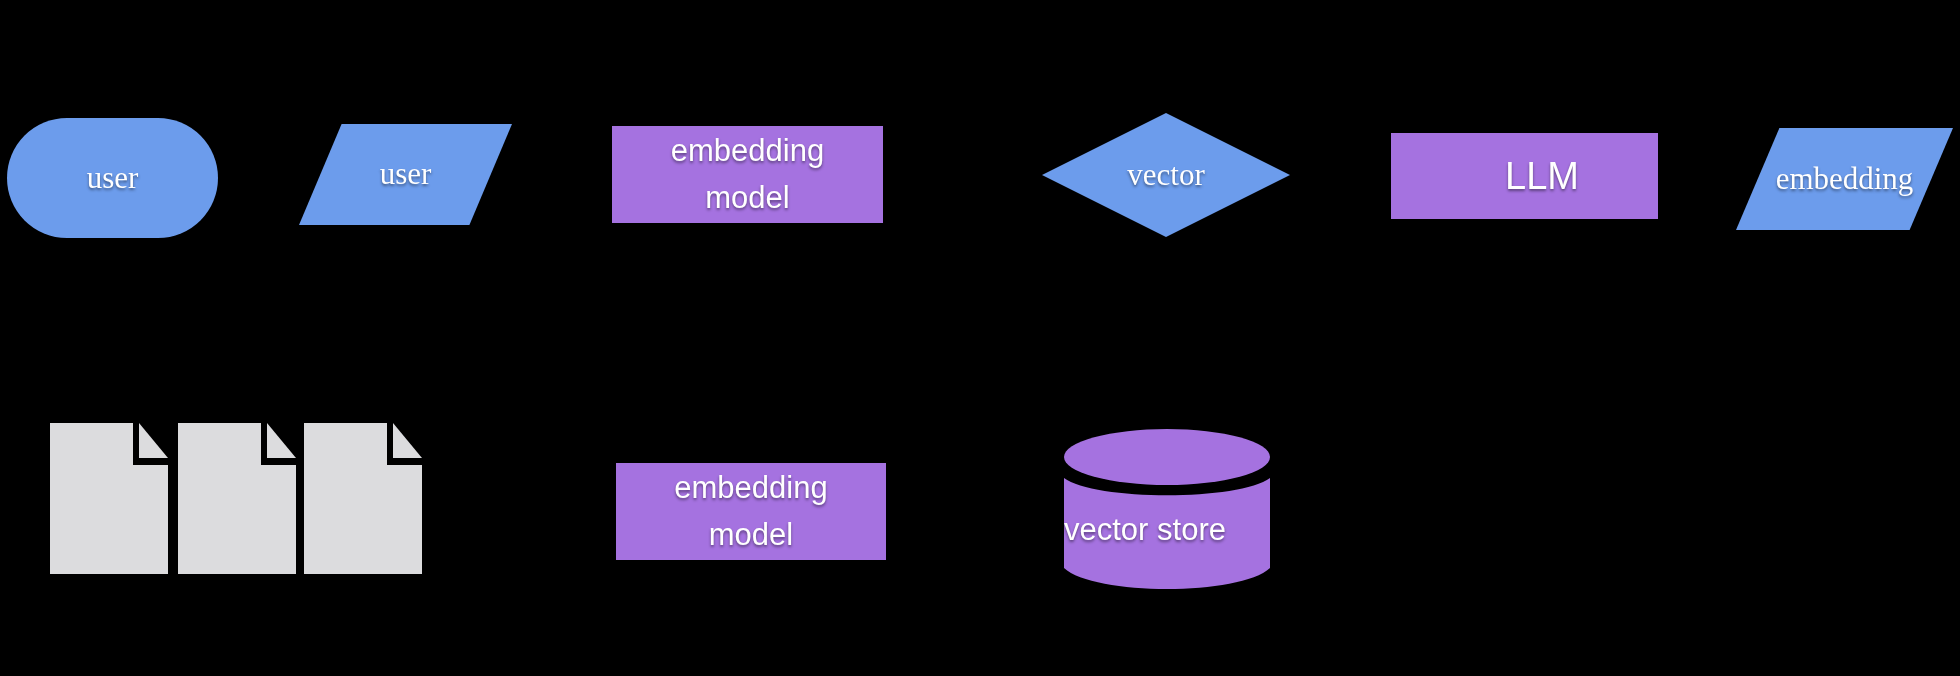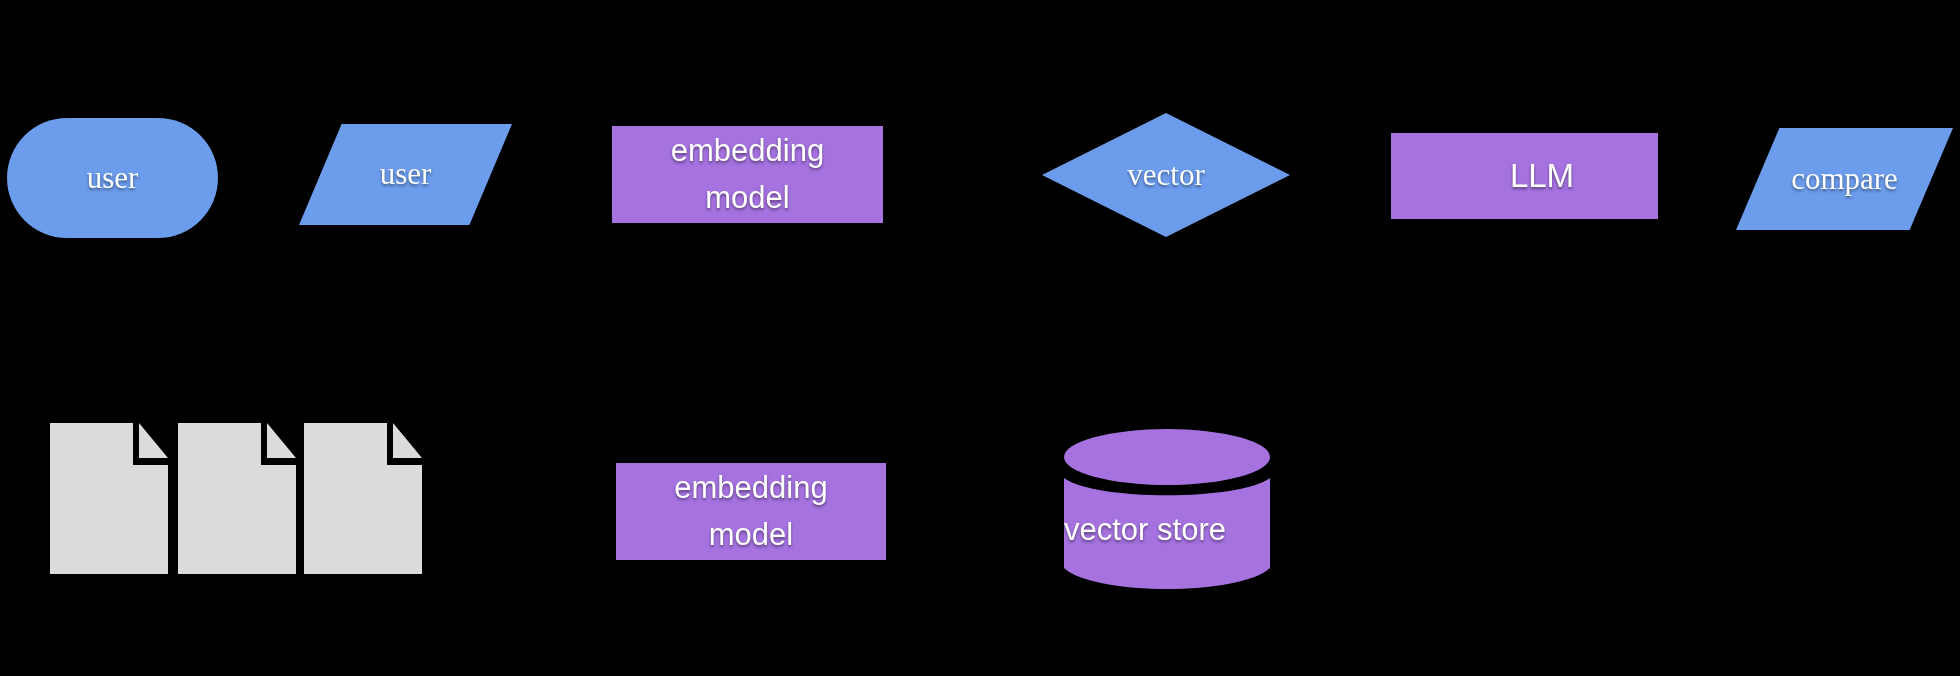--- a/index.html
+++ b/index.html
@@ -39,21 +39,21 @@
     clip-path: polygon(20% 0, 100% 0, 80% 100%, 0 100%);
   }
   .diamond {
     clip-path: polygon(50% 0, 100% 50%, 50% 100%, 0 50%);
   }
 
   .node-user            { left: 7px;    top: 118px; width: 211px; height: 120px; }
   .node-query           { left: 299px;  top: 124px; width: 213px; height: 101px; }
   .node-embedding-top   { left: 612px;  top: 126px; width: 271px; height: 97px;  }
   .node-compare         { left: 1042px; top: 113px; width: 248px; height: 124px; }
-  .node-llm             { left: 1391px; top: 133px; width: 267px; height: 86px; font-size: 33px; padding-left: 35px; }
+  .node-llm             { left: 1391px; top: 133px; width: 267px; height: 86px; font-size: 38px; padding-left: 35px; }
   .node-response        { left: 1736px; top: 128px; width: 217px; height: 102px; }
   .node-embedding-bottom{ left: 616px;  top: 463px; width: 270px; height: 97px;  }
 
   .two-line { display: inline-block; max-width: 195px; }
 
   .doc-icon { position: absolute; top: 423px; width: 118px; height: 151px; }
   .doc-1 { left: 50px; }
   .doc-2 { left: 178px; }
   .doc-3 { left: 304px; }
 
@@ -88,21 +88,21 @@
 
   <div class="node diamond fill-blue node-compare">
     <span>vector</span>
   </div>
 
   <div class="node fill-purple node-llm">
     <span>LLM</span>
   </div>
 
   <div class="node parallelogram fill-blue node-response">
-    <span>compare</span>
+    <span>embedding</span>
   </div>
 
   <svg class="doc-icon doc-1" viewBox="0 0 118 151">
     <path d="M0,0 H83 V42 H118 V151 H0 Z" fill="var(--document-gray)"></path>
     <path d="M89,0 V35 H118 Z" fill="var(--document-gray)"></path>
   </svg>
   <svg class="doc-icon doc-2" viewBox="0 0 118 151">
     <path d="M0,0 H83 V42 H118 V151 H0 Z" fill="var(--document-gray)"></path>
     <path d="M89,0 V35 H118 Z" fill="var(--document-gray)"></path>
   </svg>

